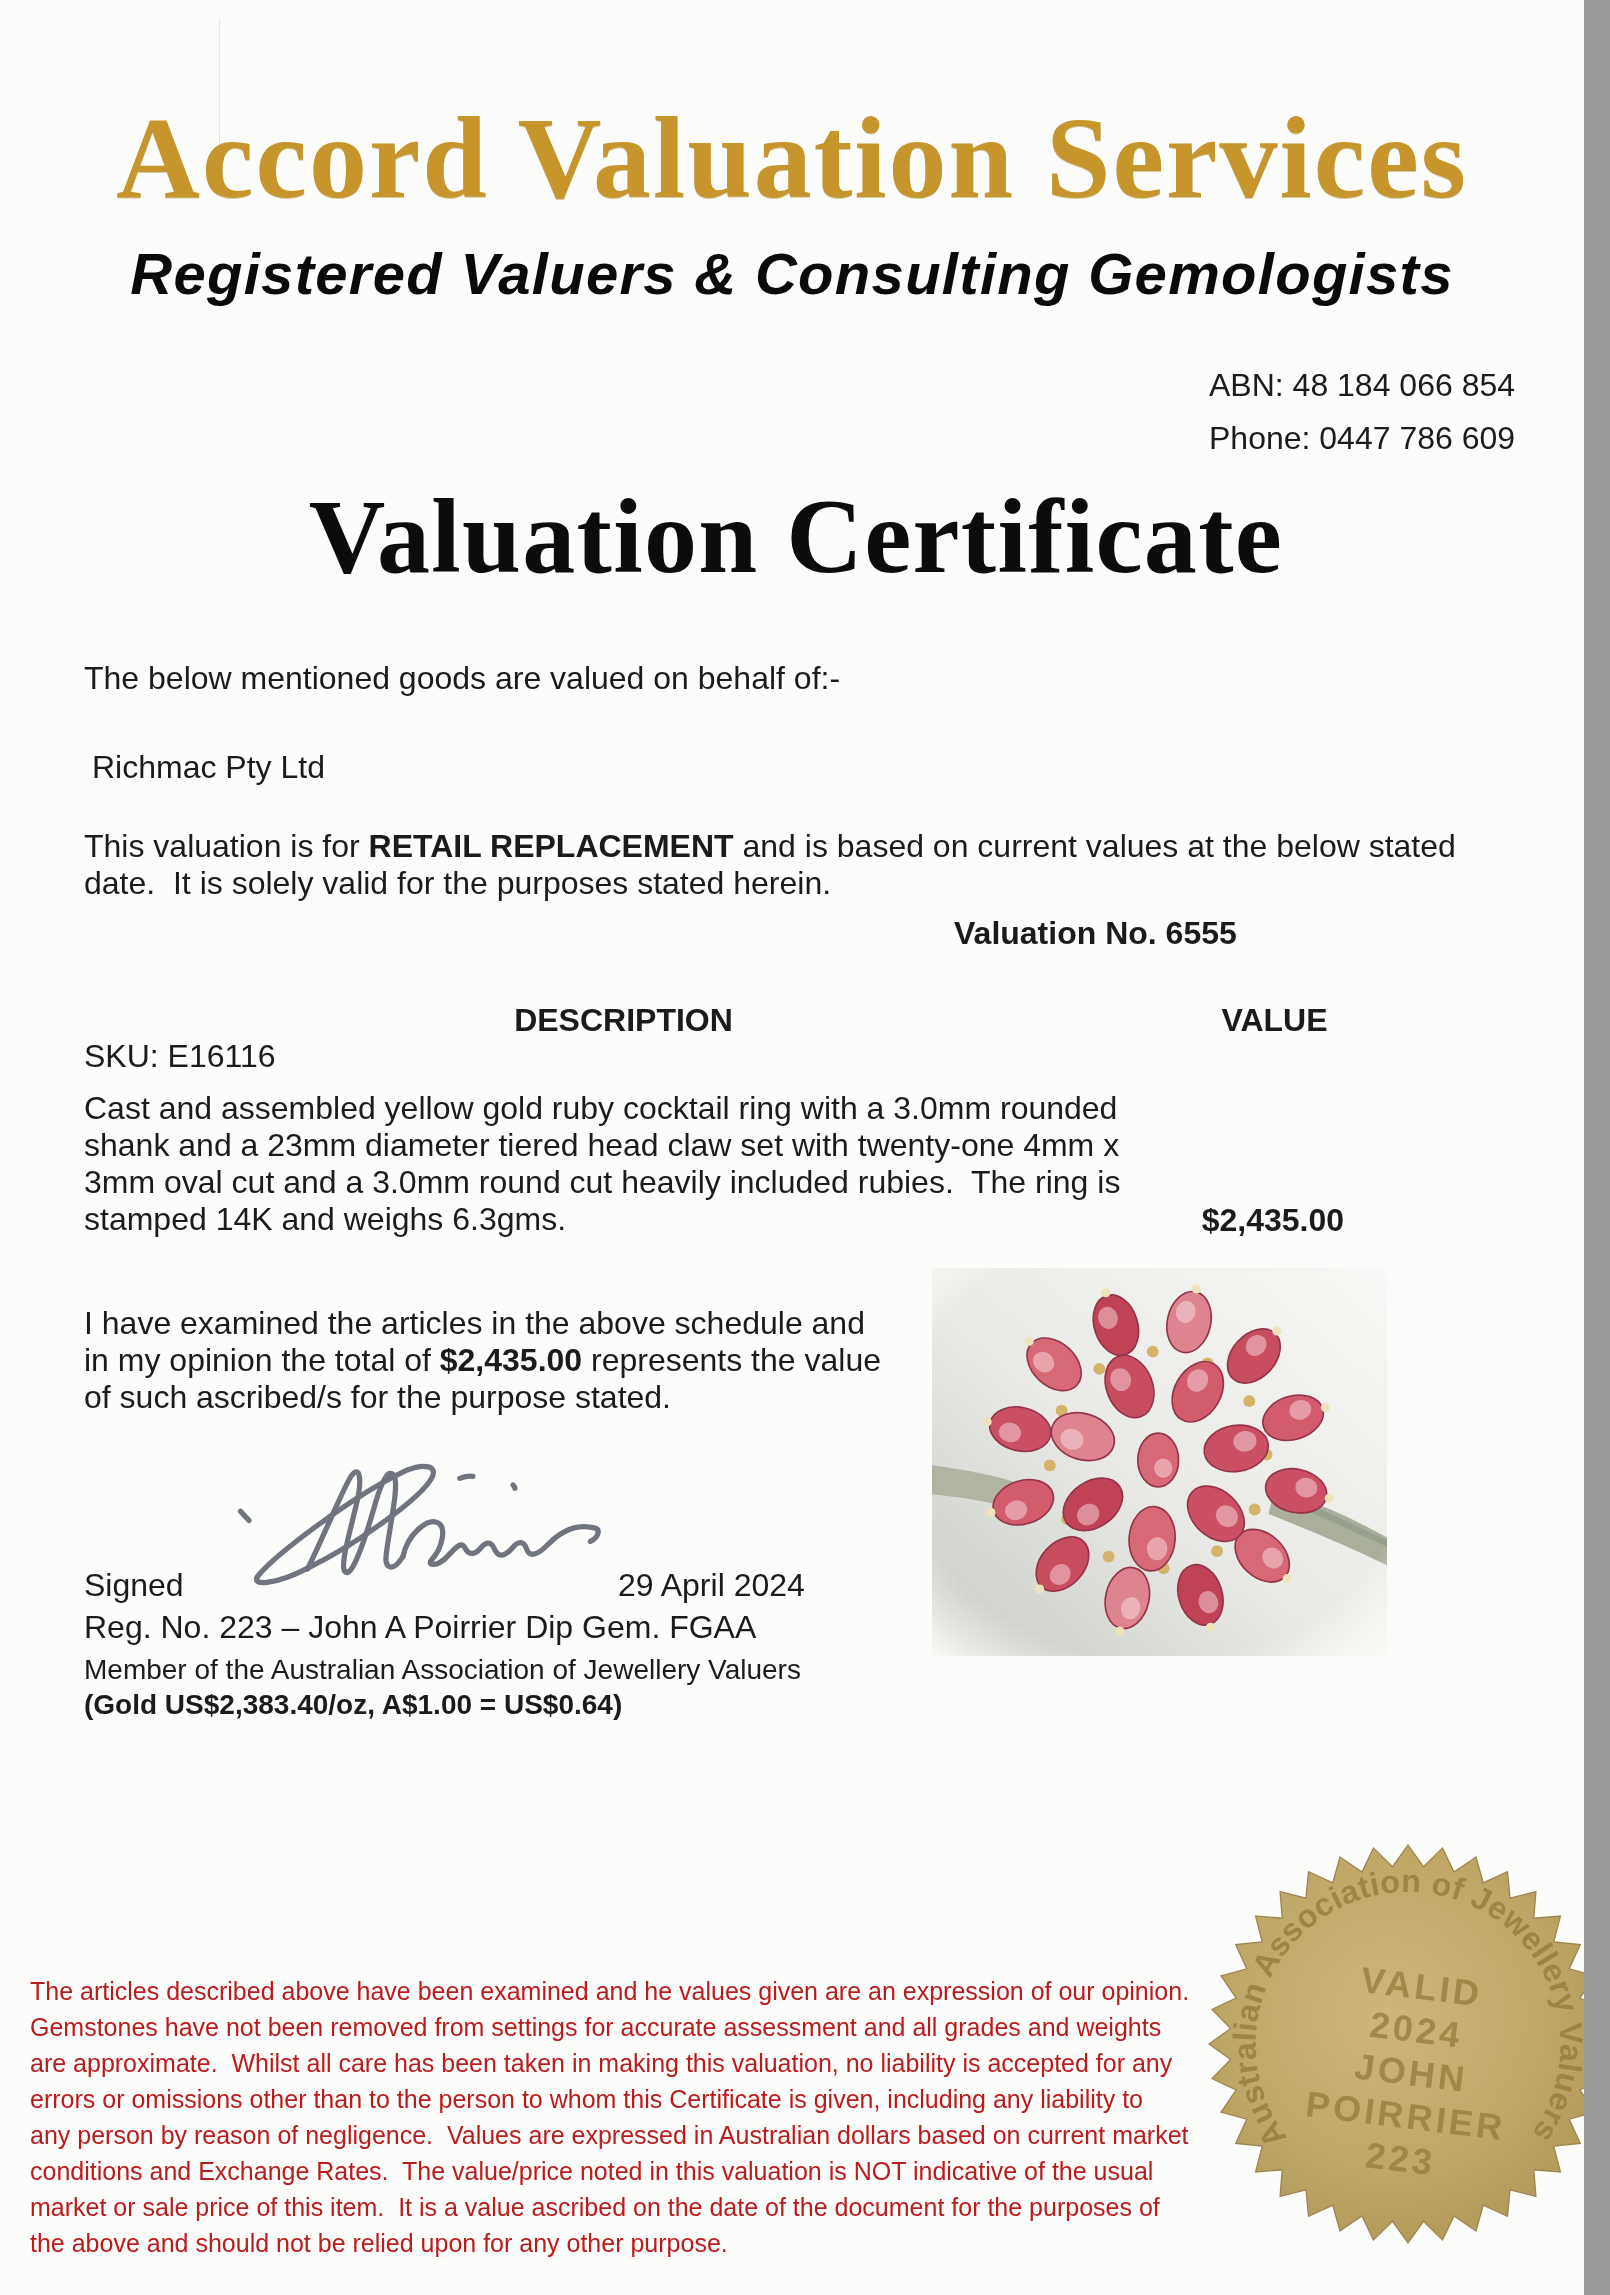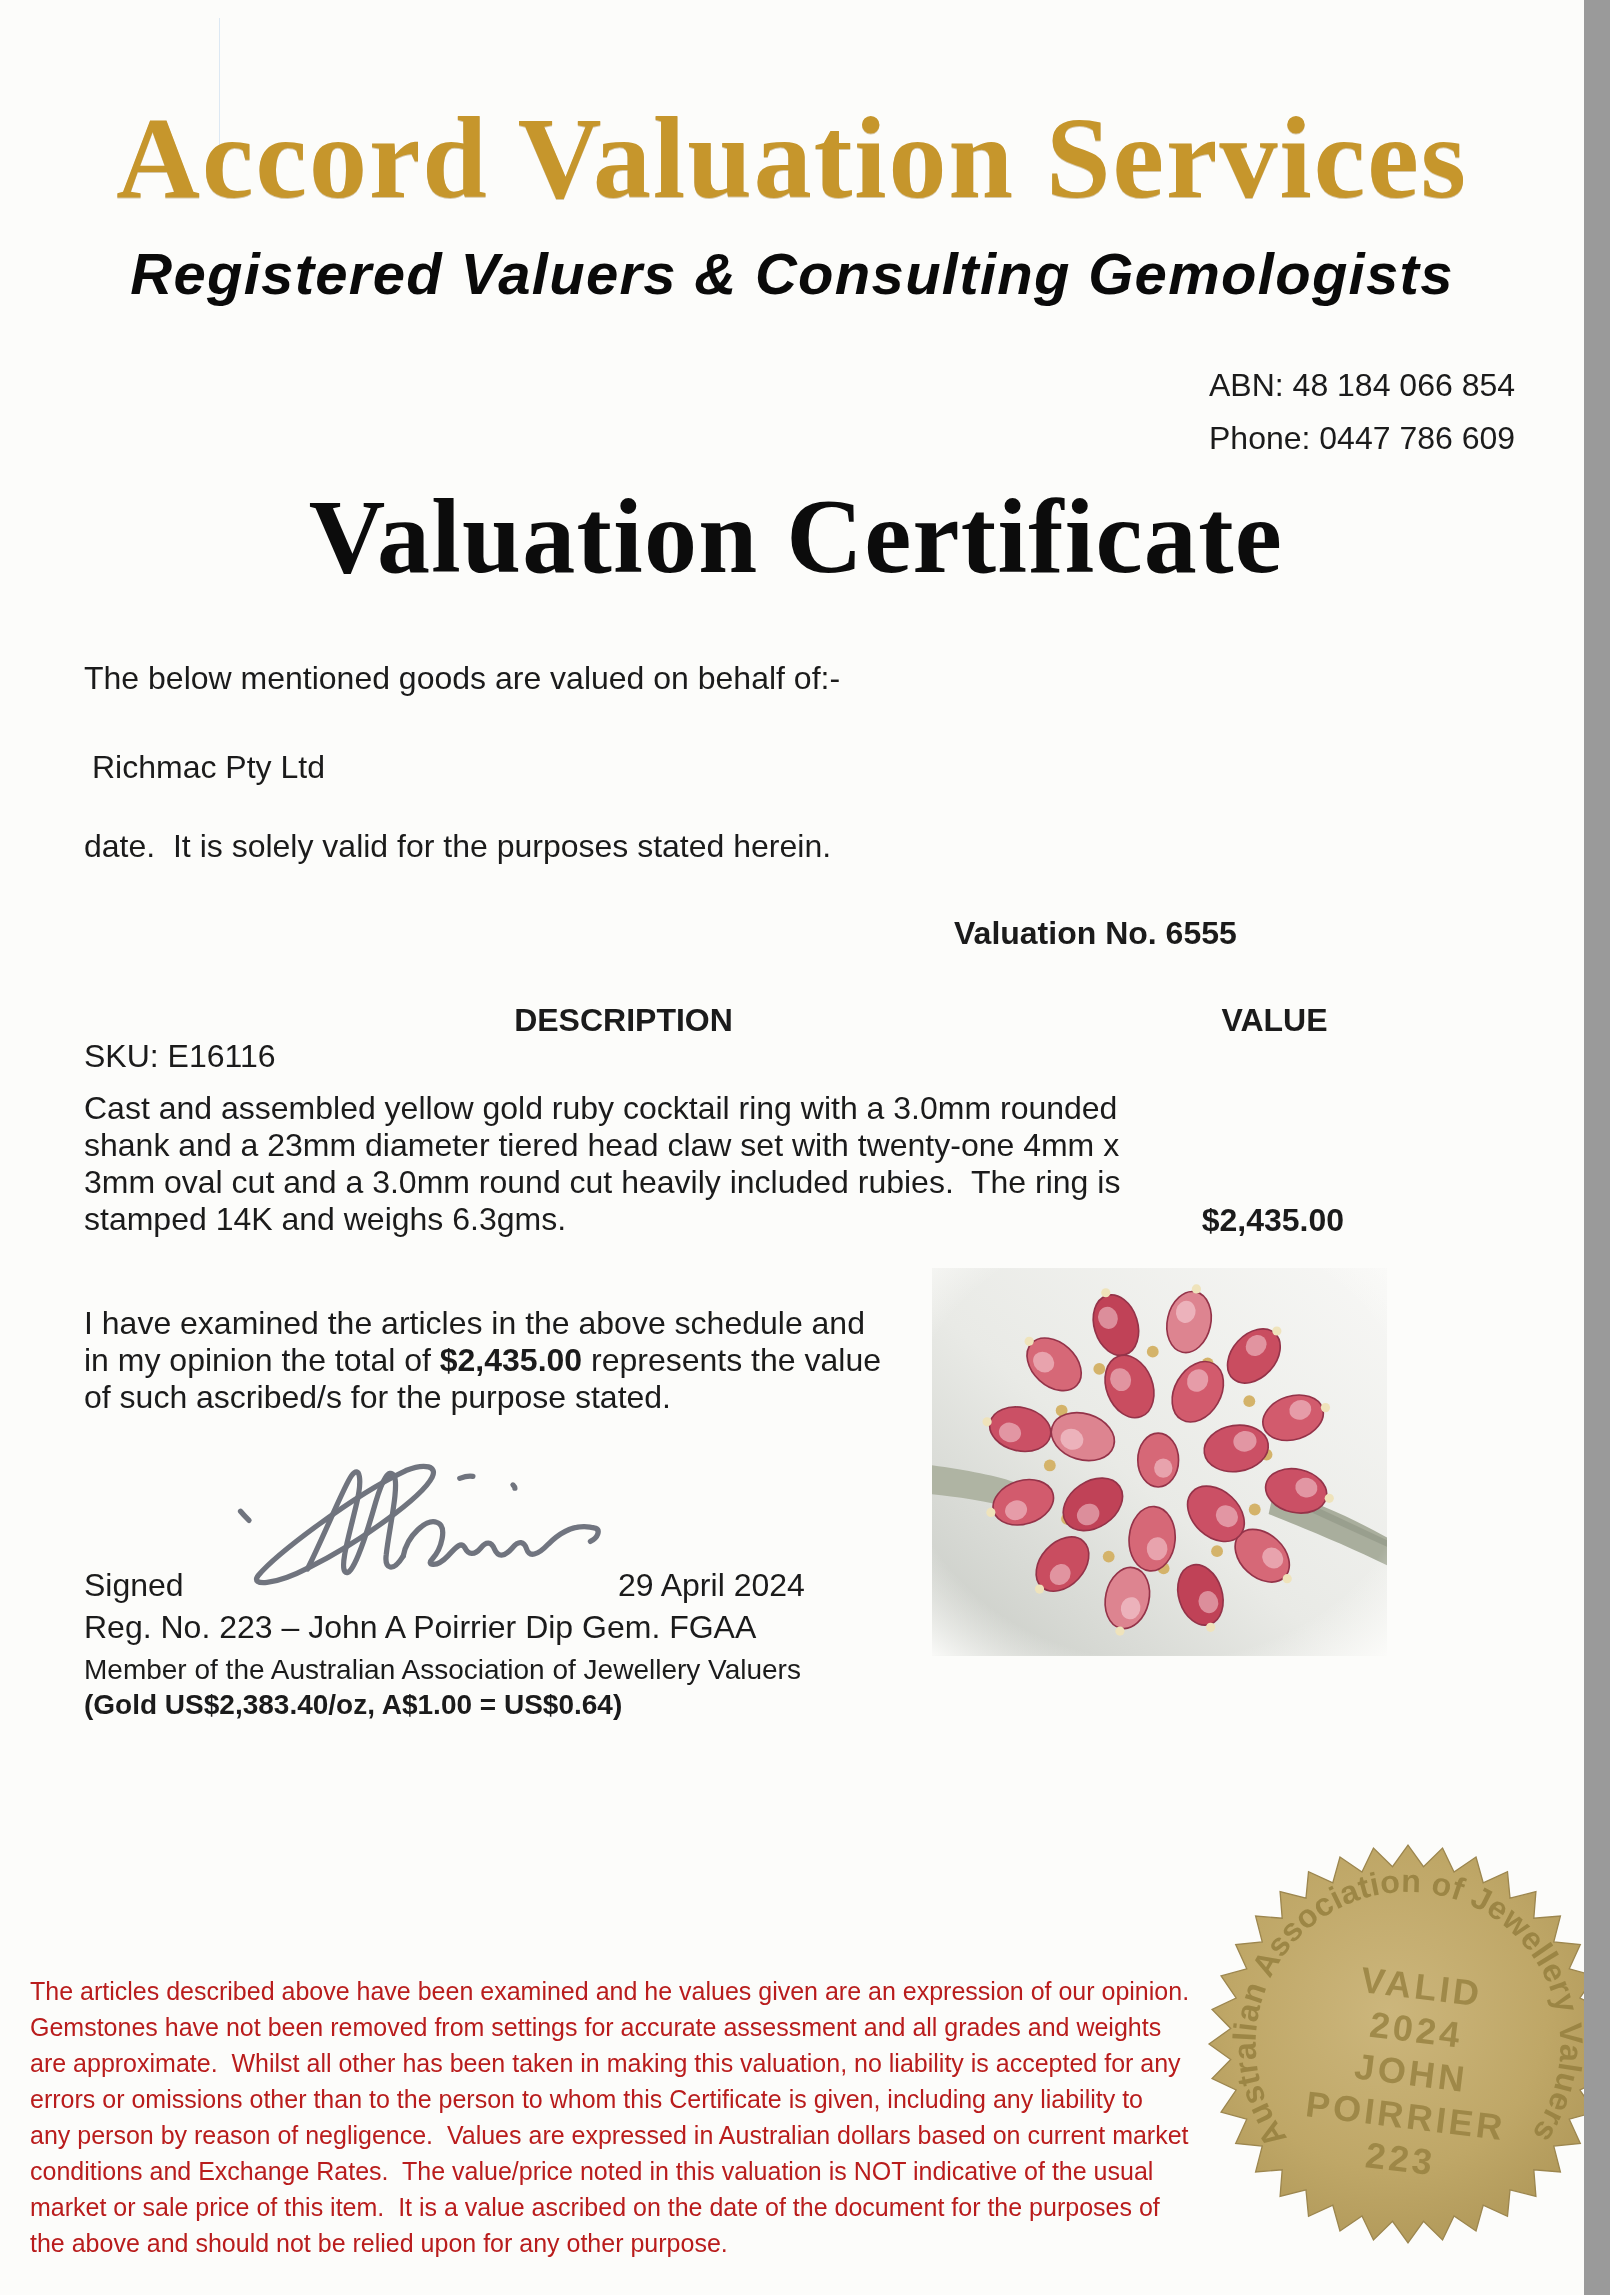--- a/index.html
+++ b/index.html
@@ -66,20 +66,21 @@
     <div class="pre">ABN: 48 184 066 854</div>
     <div class="pre">Phone: 0447 786 609</div>
   </div>
 
   <div class="doc-title">Valuation Certificate</div>
 
   <div class="bt pre" id="intro">The below mentioned goods are valued on behalf of:-</div>
   <div class="bt pre" id="client">Richmac Pty Ltd</div>
 
   <div class="bt" id="purpose">
+    <div class="pre"><span>This valuation is for </span><span class="bold">RETAIL REPLACEMENT</span><span> and is based on current values at the below stated</span></div>
     <div class="pre">date.  It is solely valid for the purposes stated herein.</div>
   </div>
 
   <div class="bt pre" id="valno">Valuation No. 6555</div>
 
   <div class="bt pre" id="col-desc">DESCRIPTION</div>
   <div class="bt pre" id="col-val">VALUE</div>
 
   <div class="bt pre" id="sku">SKU: E16116</div>
 
@@ -197,21 +198,21 @@
 
   <div class="bt pre" id="signed-label">Signed</div>
   <div class="bt pre" id="date">29 April 2024</div>
   <div class="bt pre" id="reg">Reg. No. 223 – John A Poirrier Dip Gem. FGAA</div>
   <div class="bt pre" id="member">Member of the Australian Association of Jewellery Valuers</div>
   <div class="bt pre" id="goldline">(Gold US$2,383.40/oz, A$1.00 = US$0.64)</div>
 
   <div id="footer">
     <div class="pre">The articles described above have been examined and he values given are an expression of our opinion.</div>
     <div class="pre">Gemstones have not been removed from settings for accurate assessment and all grades and weights</div>
-    <div class="pre">are approximate.  Whilst all other has been taken in making this valuation, no liability is accepted for any</div>
+    <div class="pre">are approximate.  Whilst all care has been taken in making this valuation, no liability is accepted for any</div>
     <div class="pre">errors or omissions other than to the person to whom this Certificate is given, including any liability to</div>
     <div class="pre">any person by reason of negligence.  Values are expressed in Australian dollars based on current market</div>
     <div class="pre">conditions and Exchange Rates.  The value/price noted in this valuation is NOT indicative of the usual</div>
     <div class="pre">market or sale price of this item.  It is a value ascribed on the date of the document for the purposes of</div>
     <div class="pre">the above and should not be relied upon for any other purpose.</div>
   </div>
 
   <svg id="seal" width="406" height="436" viewBox="0 0 618 664">
     <defs>
       <radialGradient id="sealGrad" cx="0.45" cy="0.42" r="0.72">

